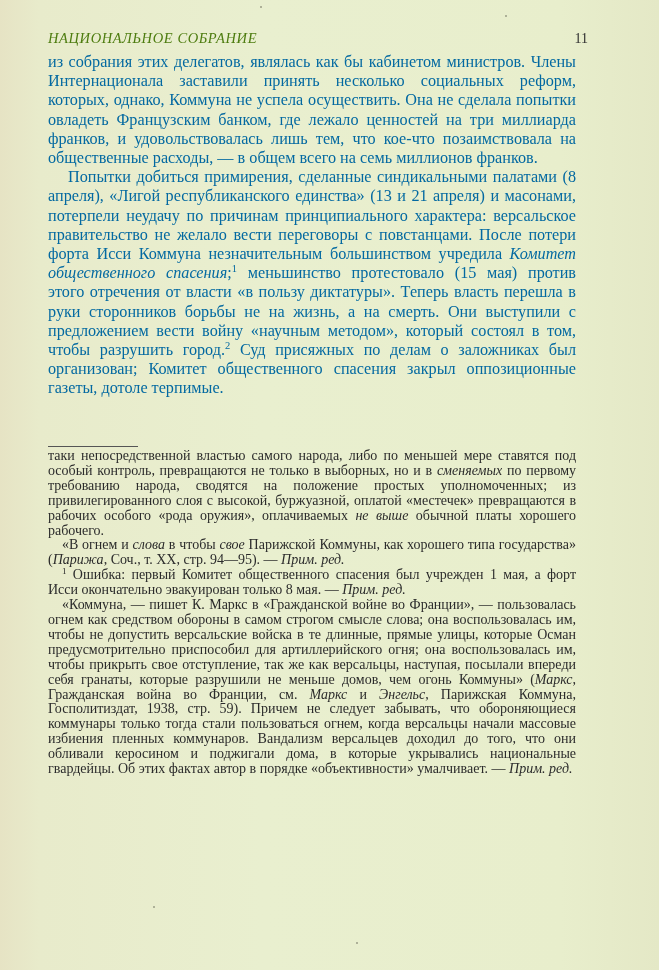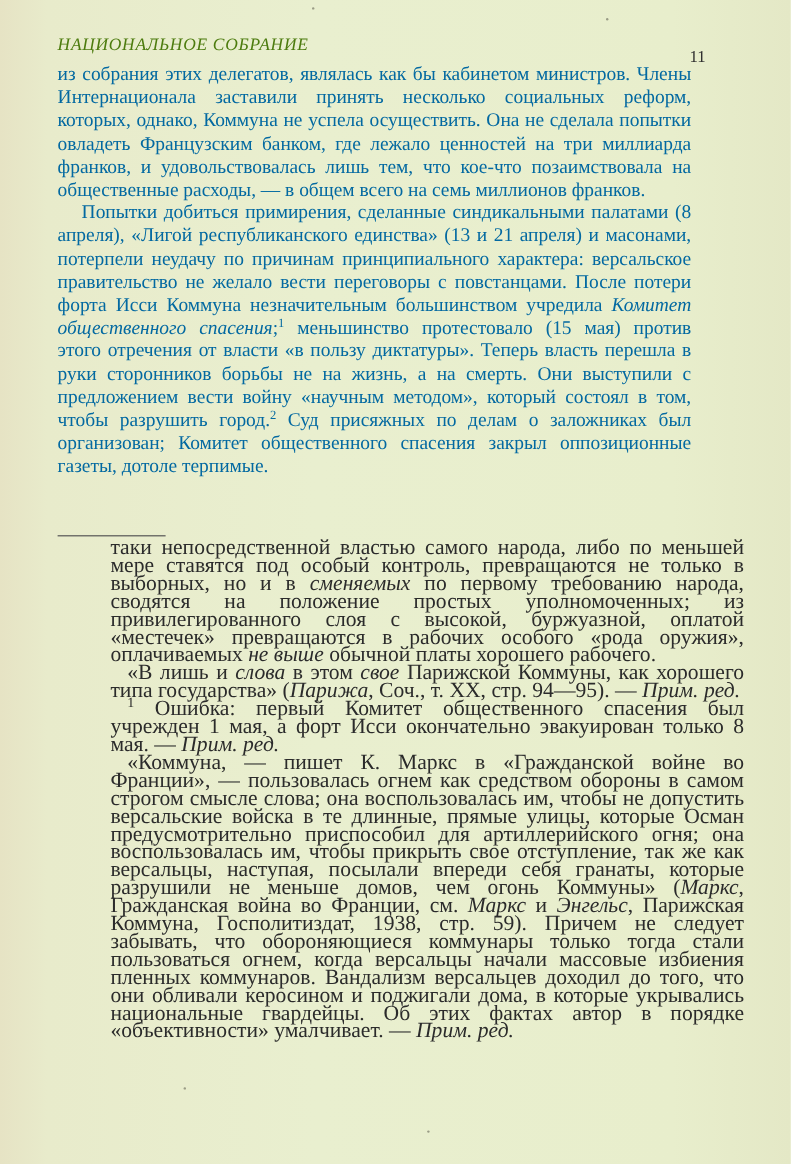--- a/index.html
+++ b/index.html
@@ -33,21 +33,21 @@
       left: 0;
       width: 100%;
       font-style: italic;
       font-size: 14.5px;
       letter-spacing: 0.6px;
       color: #4d7c0f;
     }
     .page-number {
       position: absolute;
       right: -12px;
-      top: 11px;
+      top: 1px;
       font-size: 14px;
       color: #2f2f2f;
     }
     .body-text {
       position: absolute;
       top: 53px;
       left: 0;
       width: 528px;
       font-size: 16.2px;
       line-height: 19.2px;
@@ -65,25 +65,24 @@
       top: 446px;
       left: 0;
       width: 90px;
       border-top: 1px solid #555;
     }
     .notes {
       position: absolute;
       top: 449px;
       left: 0;
       width: 528px;
-      font-size: 18px;
+      font-size: 14px;
       line-height: 14.9px;
       text-align: justify;
       color: #2b2b2b;
-      margin-left: 44px;
     }
     .notes p {
       margin: 0;
     }
     .notes p.indent {
       text-indent: 14px;
     }
     .it { font-style: italic; }
     sup { font-size: 0.65em; vertical-align: 0.55em; line-height: 0; }
     .speck {
@@ -107,21 +106,21 @@
   <div class="body-text">
     <p>из собрания этих делегатов, являлась как бы кабинетом министров. Члены Интернационала заставили принять несколько социальных реформ, которых, однако, Коммуна не успела осуществить. Она не сделала попытки овладеть Французским банком, где лежало ценностей на три миллиарда франков, и удовольствовалась лишь тем, что кое-что позаимствовала на общественные расходы, — в общем всего на семь миллионов франков.</p>
     <p class="indent"><span>Попытки добиться примирения, сделанные синдикальными палатами (8 апреля), «Лигой республиканского единства» (13 и 21 апреля) и масонами, потерпели неудачу по причинам принципиального характера: версальское правительство не желало вести переговоры с повстанцами. После потери форта Исси Коммуна незначительным большинством учредила </span><span class="it">Комитет общественного спасения</span><span>;</span><sup>1</sup><span> меньшинство протестовало (15 мая) против этого отречения от власти «в пользу диктатуры». Теперь власть перешла в руки сторонников борьбы не на жизнь, а на смерть. Они выступили с предложением вести войну «научным методом», который состоял в том, чтобы разрушить город.</span><sup>2</sup><span> Суд присяжных по делам о заложниках был организован; Комитет общественного спасения закрыл оппозиционные газеты, дотоле терпимые.</span></p>
   </div>
 
   <div class="rule"></div>
 
   <div class="notes">
     <p><span>таки непосредственной властью самого народа, либо по меньшей мере ставятся под особый контроль, превращаются не только в выборных, но и в </span><span class="it">сменяемых</span><span> по первому требованию народа, сводятся на положение простых уполномоченных; из привилегированного слоя с высокой, буржуазной, оплатой «местечек» превращаются в рабочих особого «рода оружия», оплачиваемых </span><span class="it">не выше</span><span> обычной платы хорошего рабочего.</span></p>
 
-    <p class="indent"><span>«В лишь и </span><span class="it">слова</span><span> в этом </span><span class="it">свое</span><span> Парижской Коммуны, как хорошего типа государства» (</span><span class="it">Парижа</span><span>, Соч., т. XX, стр. 94—95). — </span><span class="it">Прим. ред.</span></p>
+    <p class="indent"><span>«В огнем и </span><span class="it">слова</span><span> в чтобы </span><span class="it">свое</span><span> Парижской Коммуны, как хорошего типа государства» (</span><span class="it">Парижа</span><span>, Соч., т. XX, стр. 94—95). — </span><span class="it">Прим. ред.</span></p>
 
     <p class="indent"><sup>1</sup><span> Ошибка: первый Комитет общественного спасения был учрежден 1 мая, а форт Исси окончательно эвакуирован только 8 мая. — </span><span class="it">Прим. ред.</span></p>
 
 
     <p class="indent"><span>«Коммуна, — пишет К. Маркс в «Гражданской войне во Франции», — пользовалась огнем как средством обороны в самом строгом смысле слова; она воспользовалась им, чтобы не допустить версальские войска в те длинные, прямые улицы, которые Осман предусмотрительно приспособил для артиллерийского огня; она воспользовалась им, чтобы прикрыть свое отступление, так же как версальцы, наступая, посылали впереди себя гранаты, которые разрушили не меньше домов, чем огонь Коммуны» (</span><span class="it">Маркс</span><span>, Гражданская война во Франции, см. </span><span class="it">Маркс</span><span> и </span><span class="it">Энгельс</span><span>, Парижская Коммуна, Госполитиздат, 1938, стр. 59). Причем не следует забывать, что обороняющиеся коммунары только тогда стали пользоваться огнем, когда версальцы начали массовые избиения пленных коммунаров. Вандализм версальцев доходил до того, что они обливали керосином и поджигали дома, в которые укрывались национальные гвардейцы. Об этих фактах автор в порядке «объективности» умалчивает. — </span><span class="it">Прим. ред.</span></p>
   </div>
 </div>
 
 <div class="speck" style="left:260px;top:6px;"></div>
 <div class="speck" style="left:505px;top:15px;"></div>

